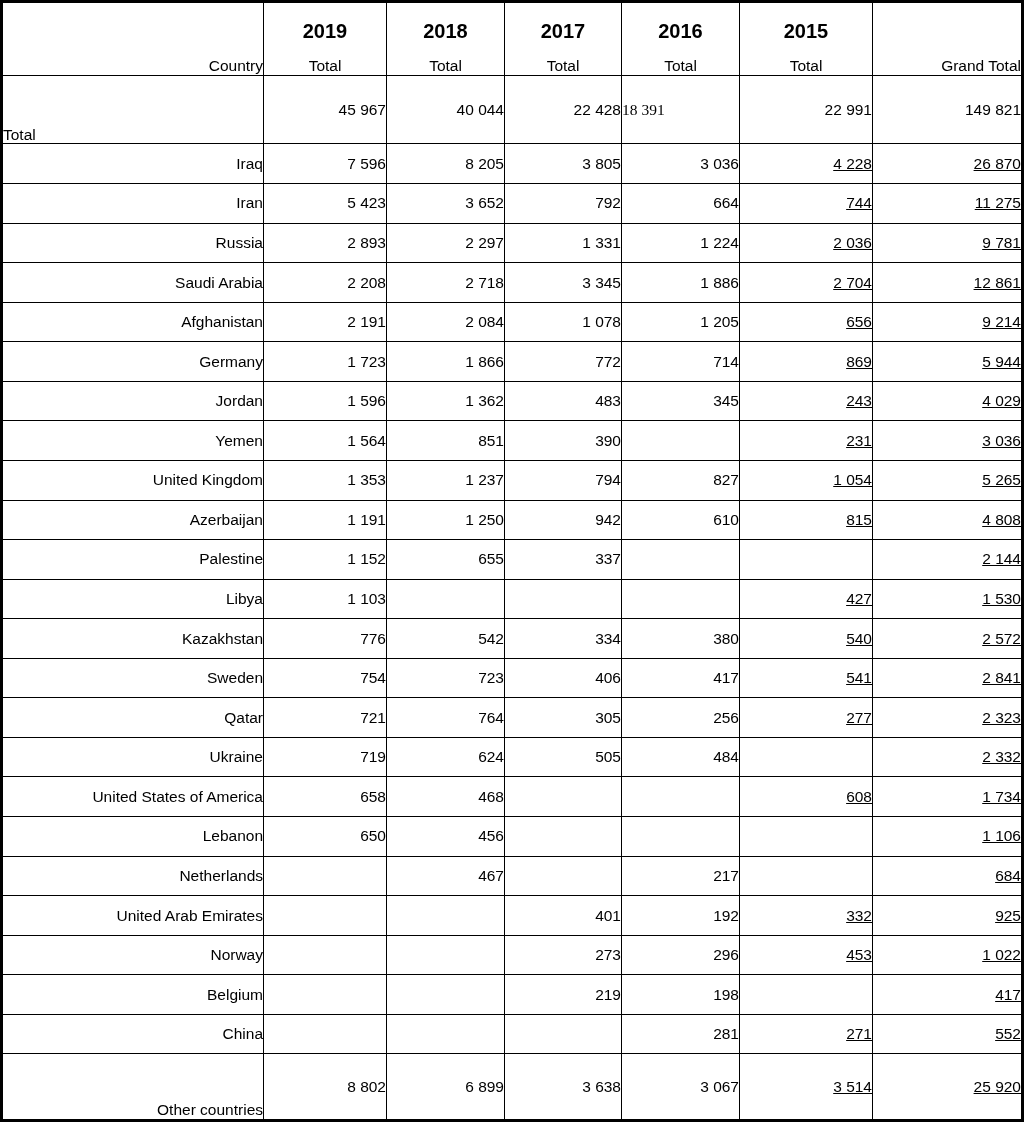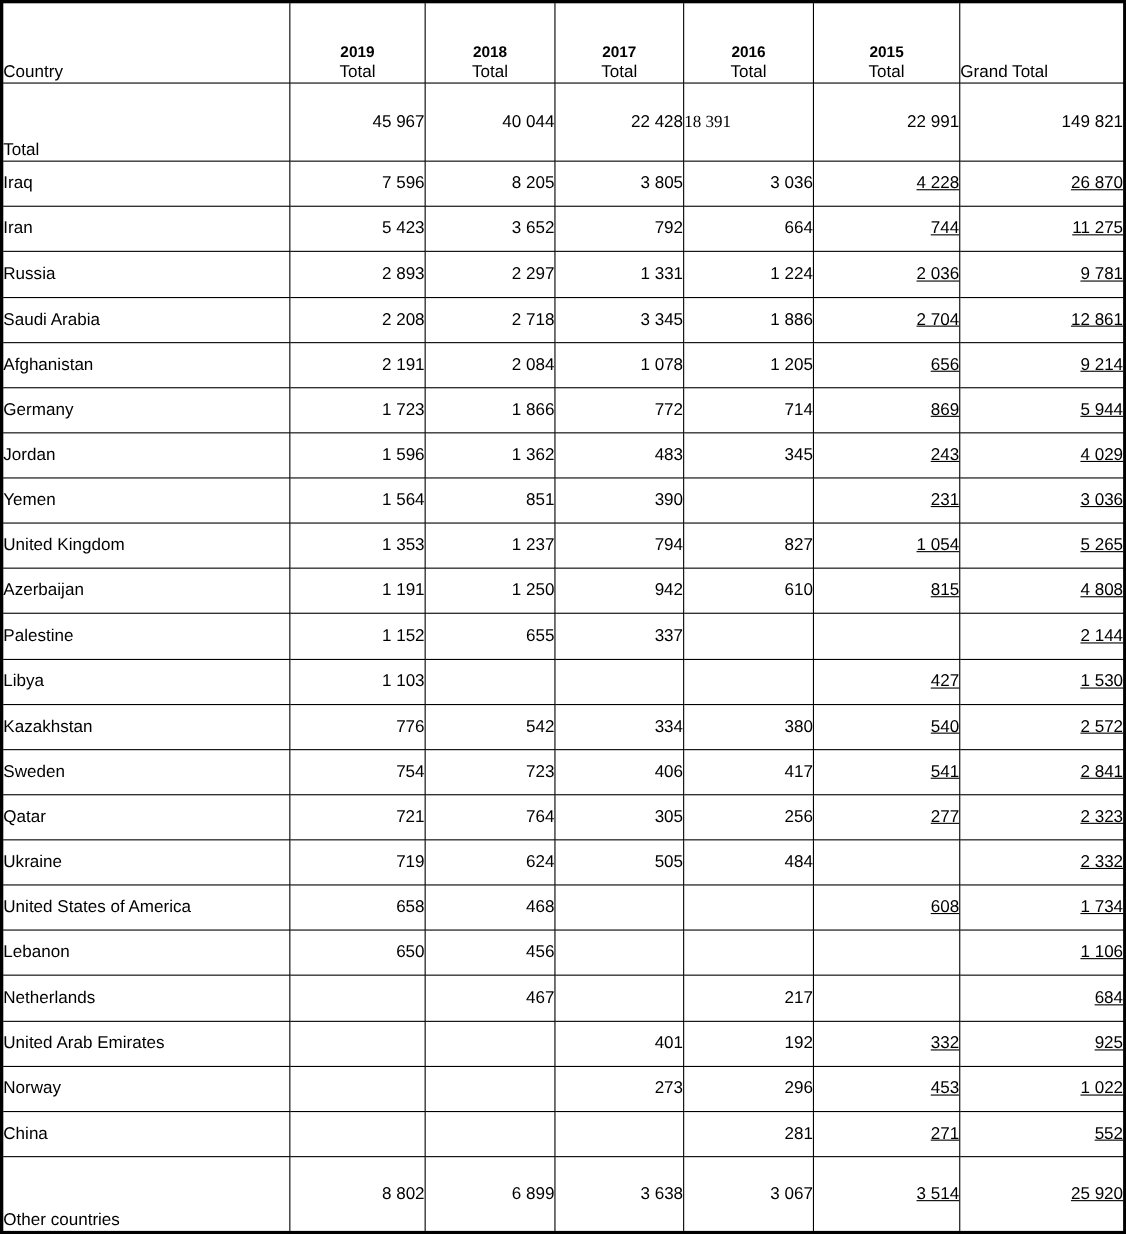--- a/index.html
+++ b/index.html
@@ -46,43 +46,43 @@
     line-height: 1.15;
   }
 
   
   tr.header-row th {
     height: 74px;
     border-bottom: 3px solid #000;
     vertical-align: bottom;
   }
   th.h-country {
-    text-align: left;
+    text-align: right;
     padding: 0 0 8px 10px;
     font-weight: bold;
     font-size: 16.5px;
   }
   th.h-year {
     text-align: center;
     padding: 0 0 6px 0;
     vertical-align: bottom;
   }
   th.h-year .yr {
     display: block;
     font-weight: bold;
-    font-size: 14px;
-    margin-bottom: 2px;
+    font-size: 20px;
+    margin-bottom: 14px;
   }
   th.h-year .sub {
     display: block;
     font-weight: normal;
     font-size: 15.5px;
   }
   th.h-grand {
-    text-align: left;
+    text-align: right;
     vertical-align: bottom;
     padding: 0 0 6px 0;
     font-weight: bold;
     font-size: 16.5px;
   }
 
   
   tr.total-row td {
     height: 64px;
     border-bottom: 3px solid #000;
@@ -94,21 +94,21 @@
     padding: 0 0 10px 10px;
     vertical-align: bottom;
   }
   tr.total-row td.num {
     vertical-align: middle;
   }
 
   
   tr.data-row td { height: 37px; }
   td.country-cell {
-    text-align: left;
+    text-align: right;
     padding: 0 0 3px 10px;
     vertical-align: middle;
     white-space: nowrap;
   }
 
   
   td.num            { text-align: right; vertical-align: middle; }
   td.num.pad-wide   { padding-right: 10px; }
   td.num.pad-tight  { padding-right: 5px; }
   td.num.raise      { vertical-align: middle; padding-bottom: 9px; text-decoration: underline; }
@@ -364,20 +364,29 @@
       <tr class="data-row">
         <td class="country-cell">Norway</td>
         <td class="num pad-wide"></td>
         <td class="num pad-wide"></td>
         <td class="num pad-tight">273</td>
         <td class="num pad-tight">296</td>
         <td class="num pad-wide raise">453</td>
         <td class="num pad-wide raise">1 022</td>
       </tr>
       <tr class="data-row">
+        <td class="country-cell">Belgium</td>
+        <td class="num pad-wide"></td>
+        <td class="num pad-wide"></td>
+        <td class="num pad-tight">219</td>
+        <td class="num pad-tight">198</td>
+        <td class="num pad-wide raise"></td>
+        <td class="num pad-wide raise">417</td>
+      </tr>
+      <tr class="data-row">
         <td class="country-cell">China</td>
         <td class="num pad-wide"></td>
         <td class="num pad-wide"></td>
         <td class="num pad-tight"></td>
         <td class="num pad-tight">281</td>
         <td class="num pad-wide raise">271</td>
         <td class="num pad-wide raise">552</td>
       </tr>
       <tr class="data-row other-row">
         <td class="country-cell">Other countries</td>

